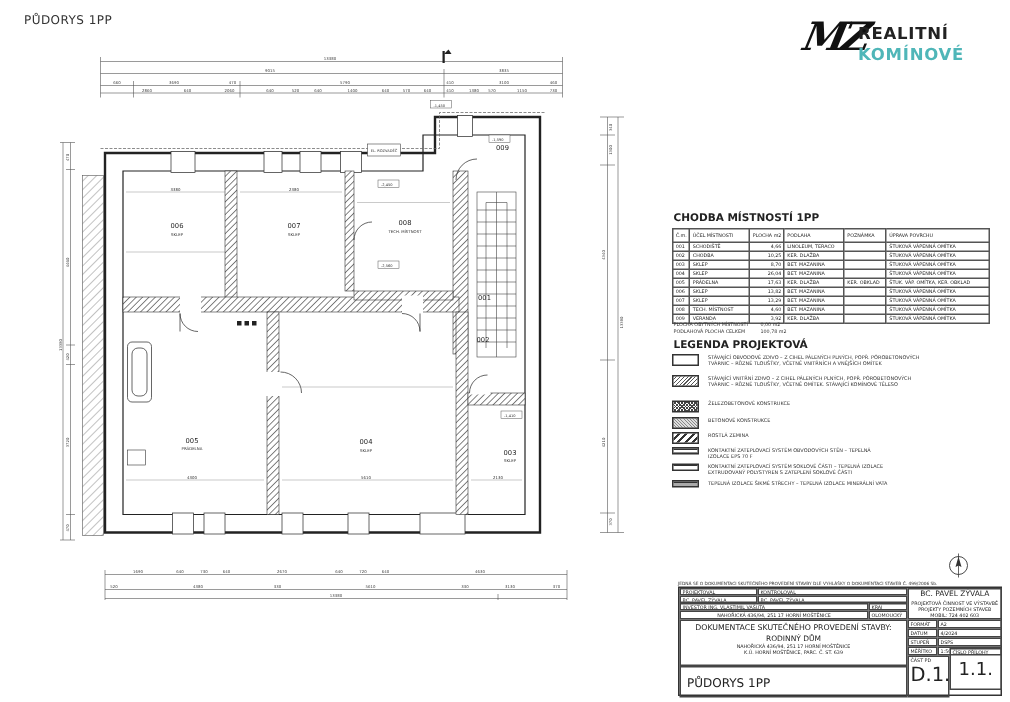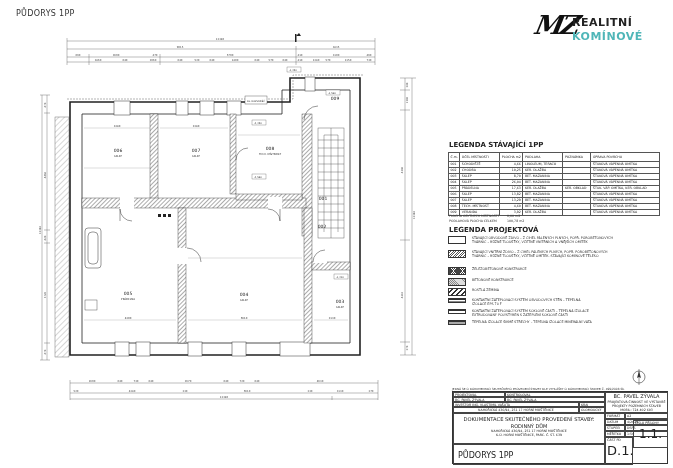--- a/index.html
+++ b/index.html
@@ -296,21 +296,21 @@
   <g>
     <rect x="331" y="401" width="1.5" height="8" fill="#222"></rect>
     <path d="M332,406 L337,406 L335,409 Z" fill="#222"></path>
   </g>
   <g>
     <rect x="295" y="34" width="1.5" height="8" fill="#222"></rect>
     <path d="M296,36 L301,36 L299,33 Z" fill="#222"></path>
   </g>
 </svg>
 
-<div class="abs legend-title" style="left:449px;top:141px">LEGENDA STÁVAJÍCÍ 1PP</div>
+<div class="abs legend-title" style="left:449px;top:141px">CHODBA MÍSTNOSTÍ 1PP</div>
 <table class="abs rooms" style="left:448px;top:152px;width:212px">
   <tbody>
       <tr>
     <th style="width:10px">Č.m.</th>
     <th style="width:40px">ÚČEL MÍSTNOSTI</th>
     <th style="width:14px">PLOCHA m2</th>
     <th style="width:40px">PODLAHA</th>
     <th style="width:28px">POZNÁMKA</th>
     <th>ÚPRAVA POVRCHU</th>
   </tr>
@@ -463,17 +463,17 @@
   <div class="cell" style="left:172px;top:27px;width:43px;height:6px">4/2024</div>
   <div class="cell" style="left:152px;top:33px;width:20px;height:6px">STUPEŇ</div>
   <div class="cell" style="left:172px;top:33px;width:43px;height:6px">DSPS</div>
   <div class="cell" style="left:152px;top:39px;width:20px;height:6px">MĚŘÍTKO</div>
   <div class="cell" style="left:172px;top:39px;width:43px;height:6px">1:50</div>
   <div class="cell" style="left:0;top:52px;width:152px;height:21px;font-size:8px;line-height:21px;padding-left:4px">PŮDORYS 1PP</div>
   <div class="cell" style="left:152px;top:45px;width:28px;height:28px">
     <div>ČÁST PD</div>
     <div style="font-size:13px;line-height:18px;text-align:left">D.1.</div>
   </div>
-  <div class="cell" style="left:180px;top:28px;width:35px;height:28px">
+  <div class="cell" style="left:180px;top:40px;width:35px;height:28px">
     <div>ČÍSLO PŘÍLOHY</div>
     <div style="font-size:12px;line-height:18px;text-align:center">1.1.</div>
   </div>
 </div>
 
 </body></html>

